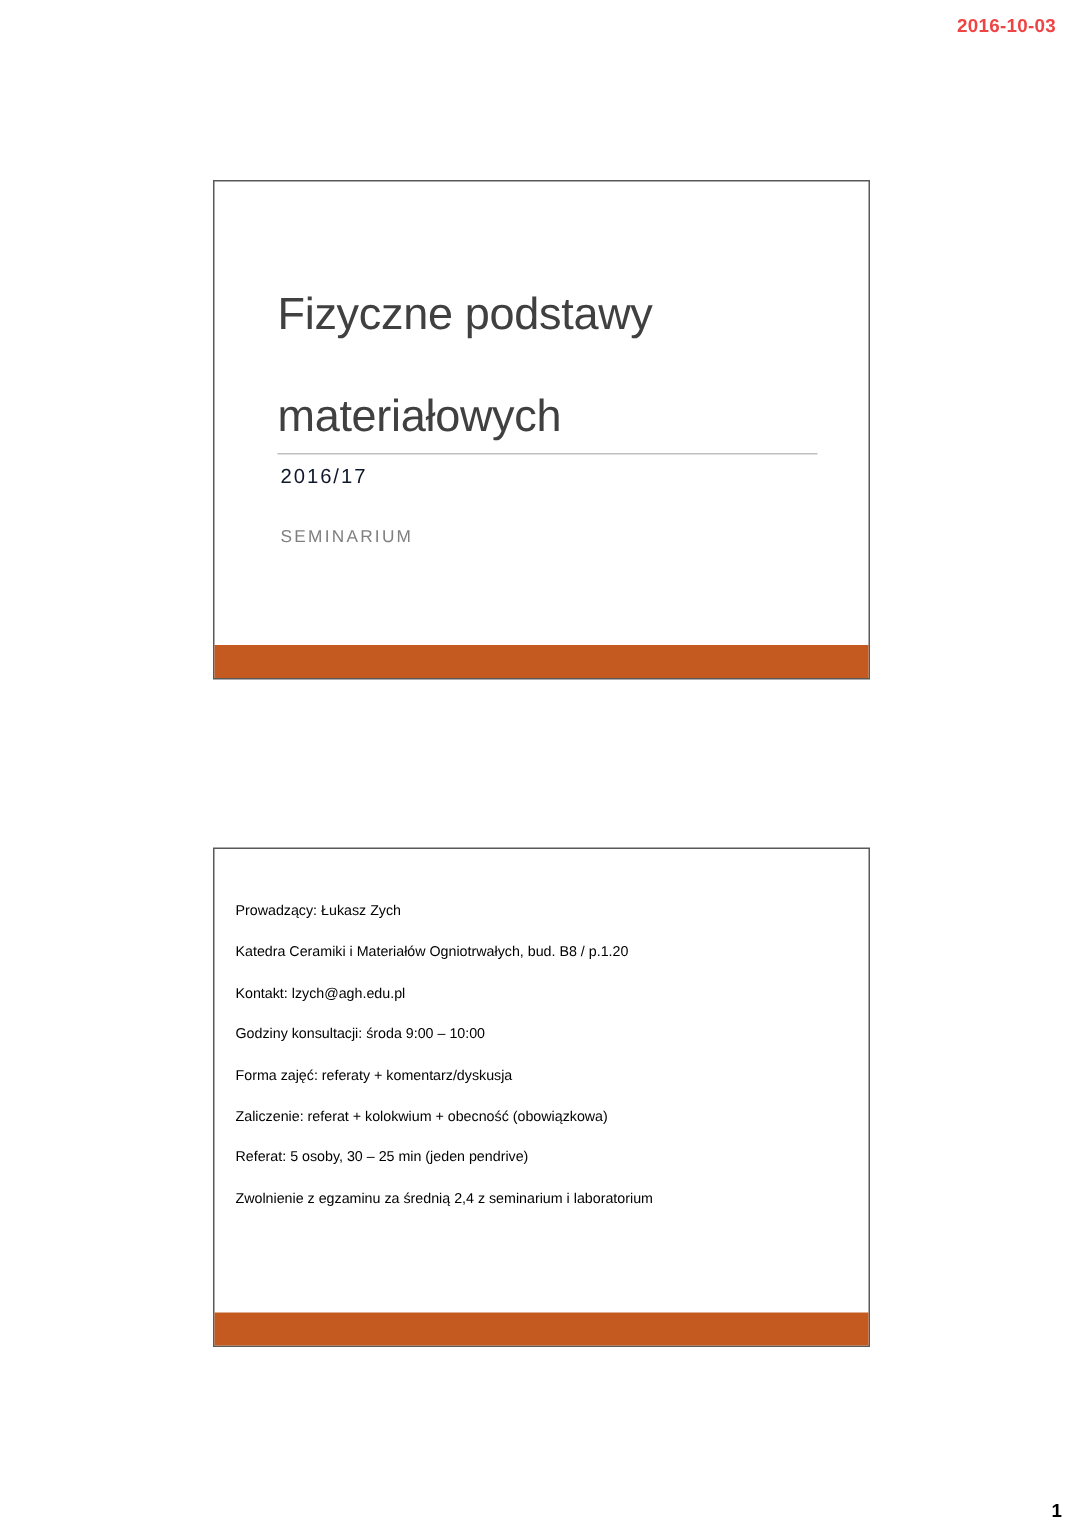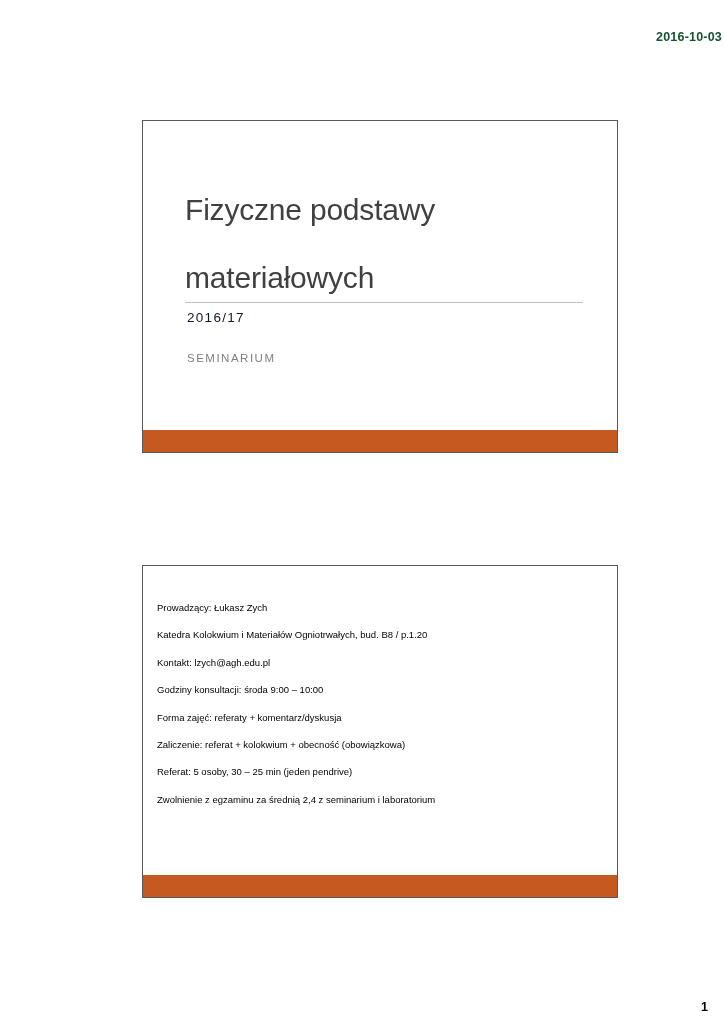--- a/index.html
+++ b/index.html
@@ -13,41 +13,40 @@
     position: relative;
     font-family: "Liberation Sans", sans-serif;
     color: #000000;
     overflow: hidden;
   }
 
   
   .page-date {
     position: absolute;
     top: 10px;
-    right: 2px;
+    right: 20px;
     font-size: 12.5px;
     font-weight: bold;
     letter-spacing: 0.2px;
-    color: #14532d;
-    margin-top: 20px;
+    color: #ef4444;
   }
   .page-number {
     position: absolute;
     bottom: 10px;
     right: 16px;
     font-size: 12.5px;
     font-weight: bold;
     color: #000;
   }
 
   
   .slide {
     position: absolute;
     left: 142px;
-    width: 476px;
+    width: 438px;
     background: #ffffff;
     border: 1px solid #595959;
     box-sizing: border-box;
   }
   .slide-1 {
     top: 120px;
     height: 333px;
   }
   .slide-2 {
     top: 565px;
@@ -127,21 +126,21 @@
     </h1>
     <div class="slide-subtitle">2016/17</div>
     <div class="slide-kicker">SEMINARIUM</div>
   </div>
   <div class="slide-accent" style="background: rgb(197, 90, 32);"></div>
 </div>
 
 <div class="slide slide-2">
   <ul class="info-list">
       <li class="info-item"><span>Prowadzący: </span><b>Łukasz Zych</b></li>
-      <li class="info-item"><span>Katedra Kolokwium i Materiałów Ogniotrwałych, </span><b>bud. B8 / p.1.20</b></li>
+      <li class="info-item"><span>Katedra Ceramiki i Materiałów Ogniotrwałych, </span><b>bud. B8 / p.1.20</b></li>
       <li class="info-item"><b>Kontakt</b><span>: lzych@agh.edu.pl</span></li>
       <li class="info-item"><b>Godziny konsultacji</b><span>: środa 9:00 – 10:00</span></li>
       <li class="info-item"><b>Forma zajęć</b><span>: referaty + komentarz/dyskusja</span></li>
       <li class="info-item"><b>Zaliczenie</b><span>: referat + kolokwium + obecność (obowiązkowa)</span></li>
       <li class="info-item"><b>Referat</b><span>: </span><b>5 osoby</b><span>, 30 – 25 min (jeden pendrive)</span></li>
       <li class="info-item"><span>Zwolnienie z egzaminu za średnią </span><b>2,4</b><span> z seminarium i laboratorium</span></li>
     </ul>
   <div class="slide-accent" style="background: rgb(197, 90, 32);"></div>
 </div>
 

